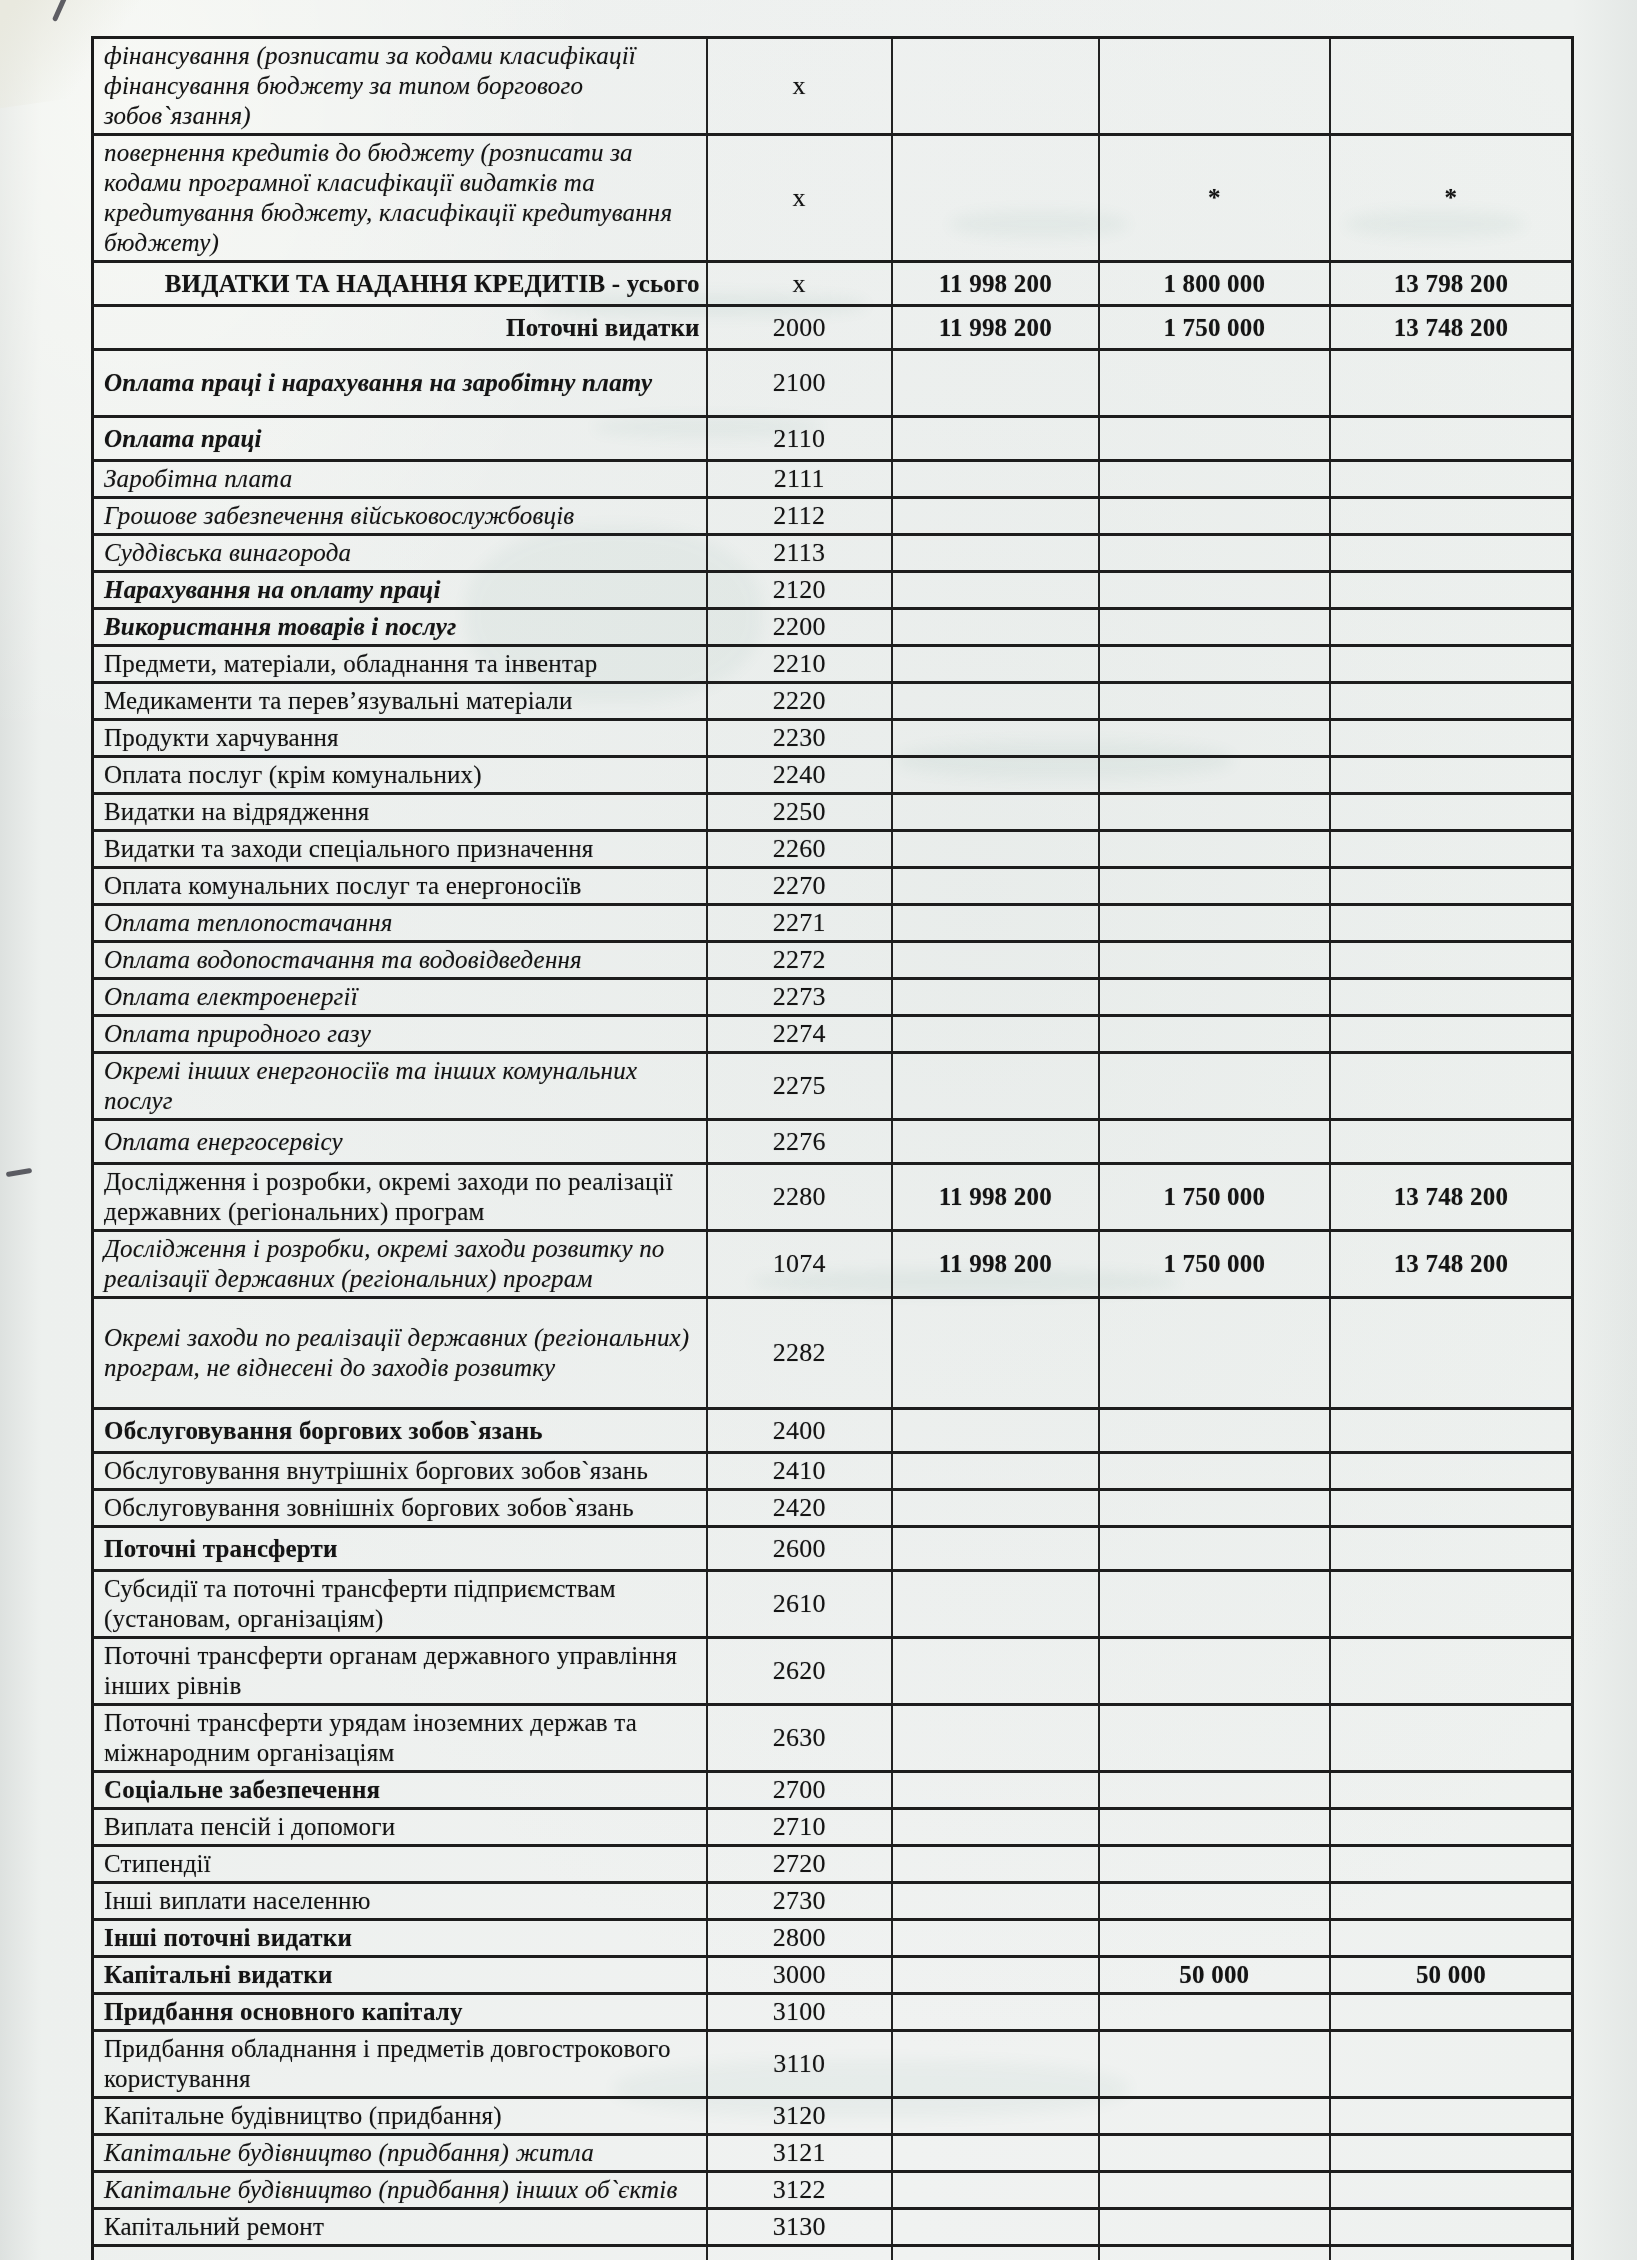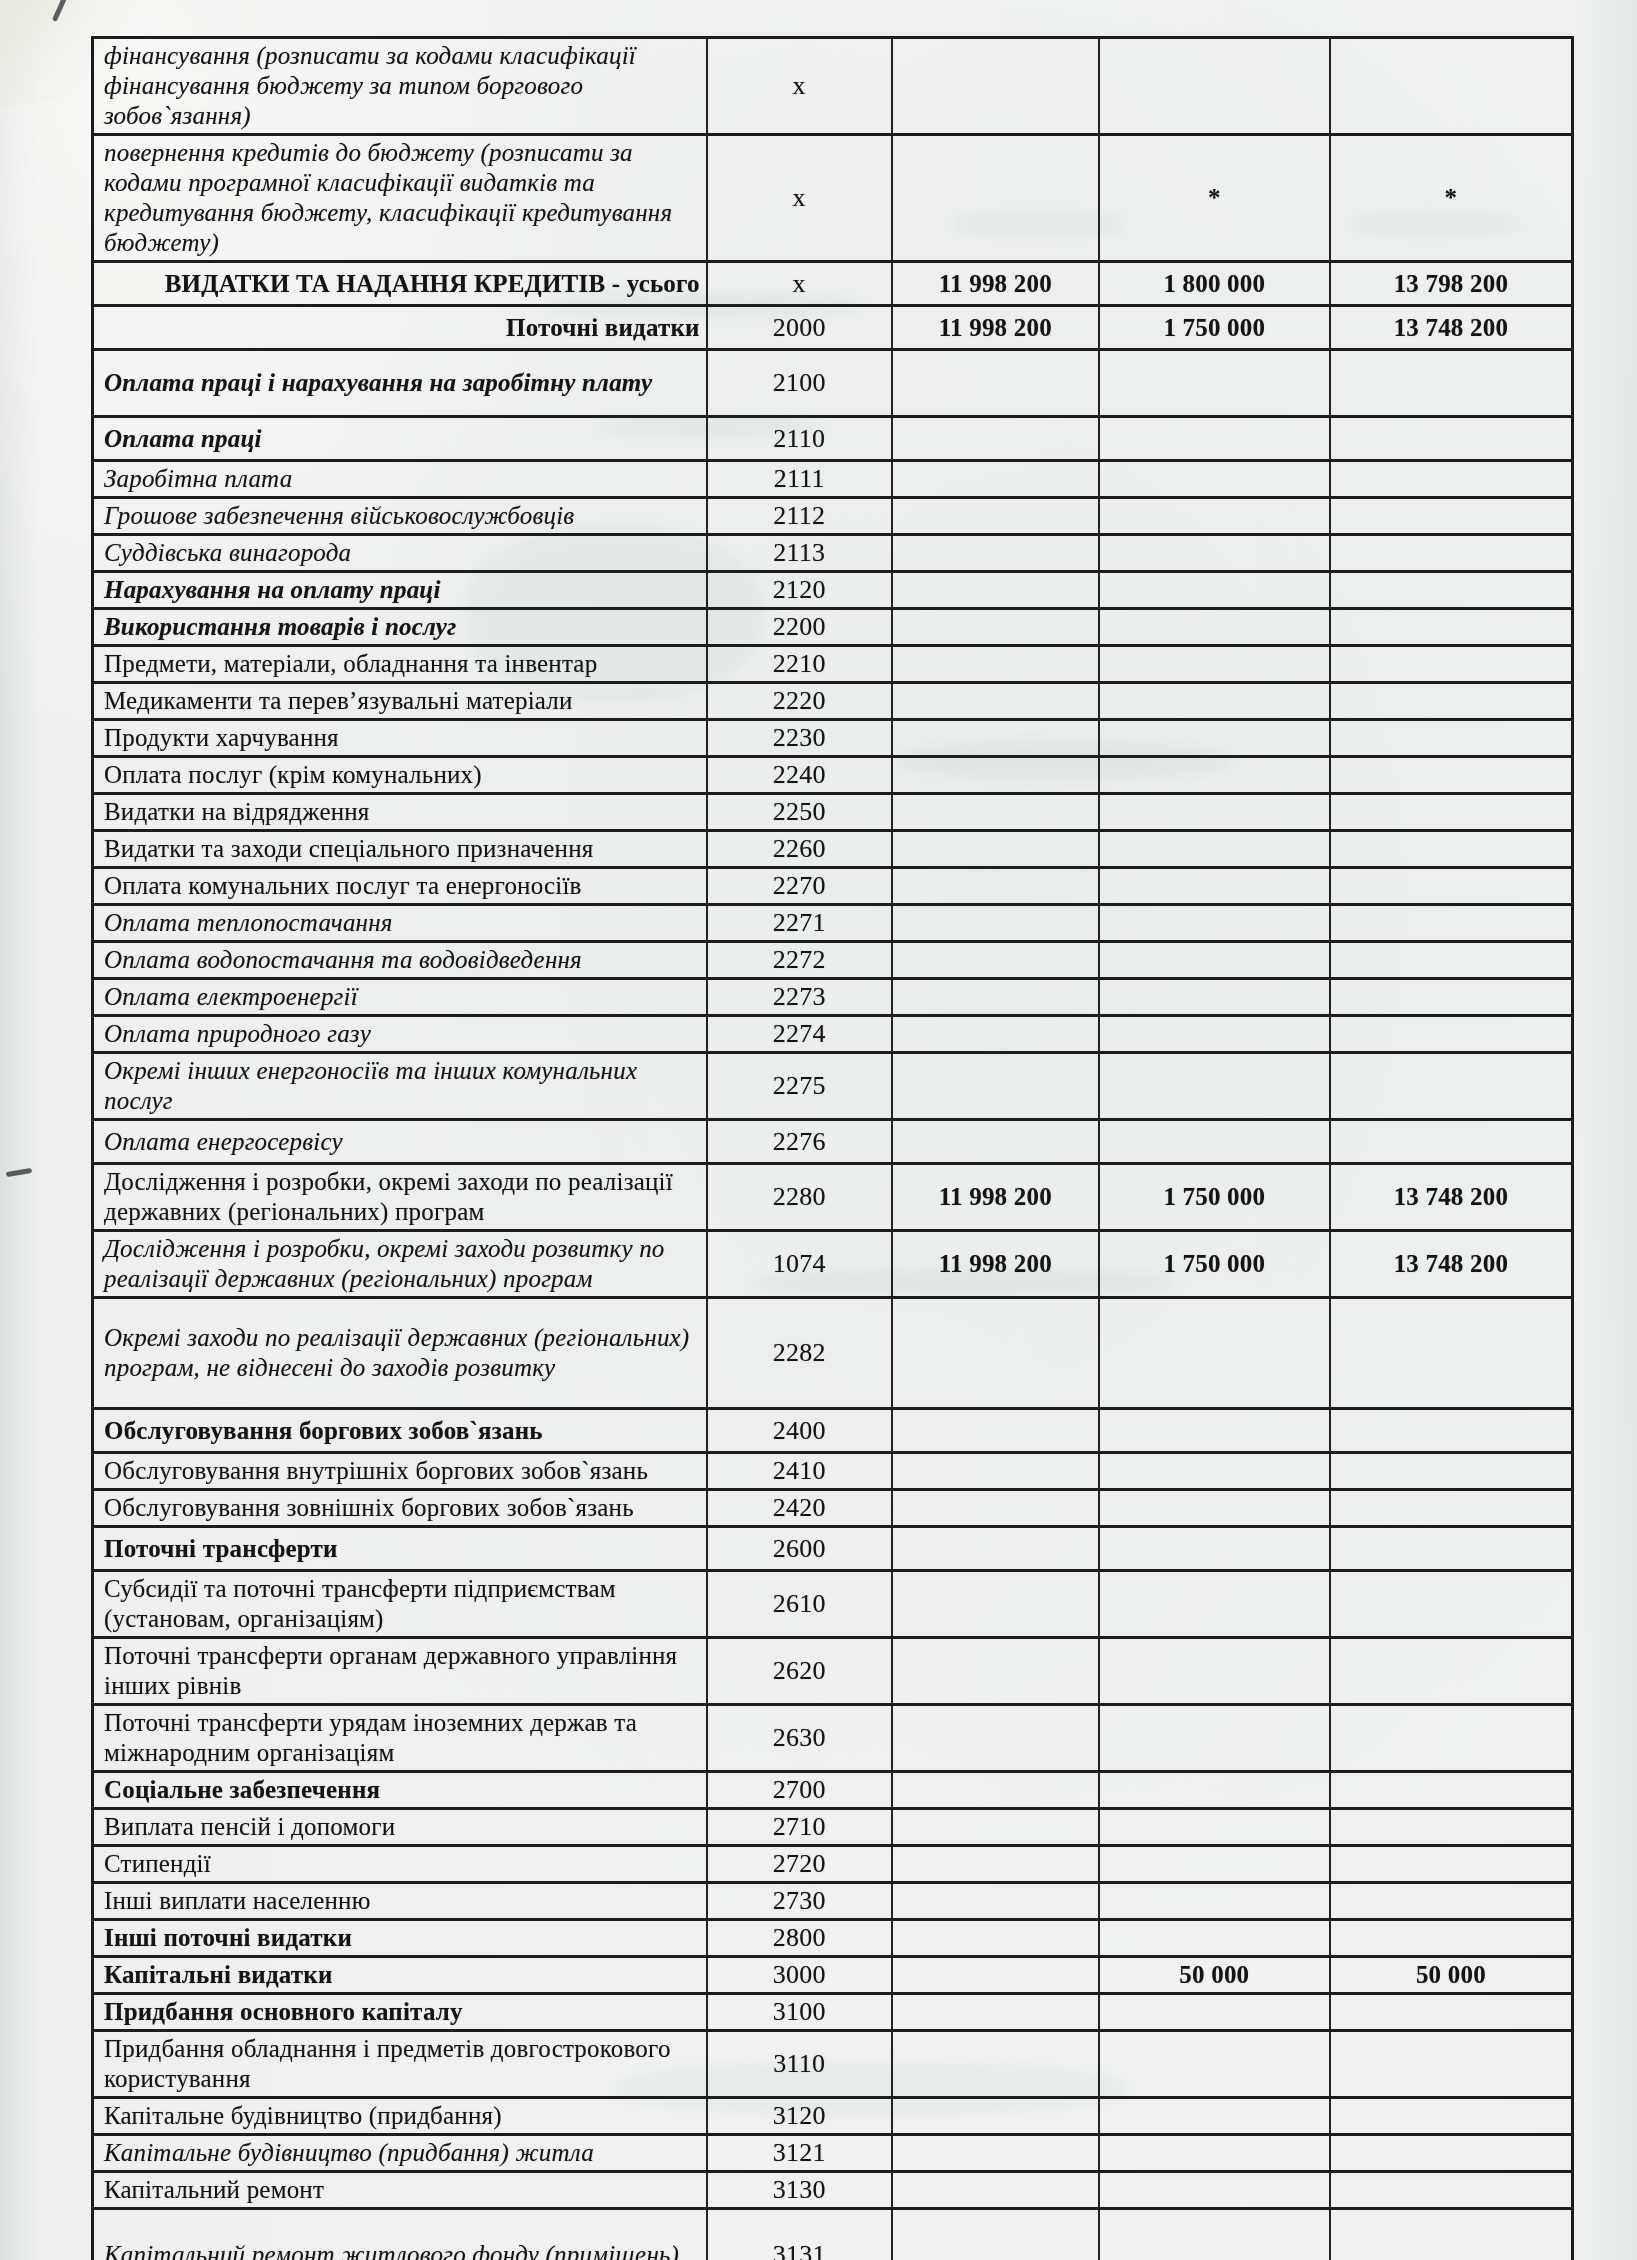--- a/index.html
+++ b/index.html
@@ -418,20 +418,27 @@
           <td class="c-special"></td>
           <td class="c-total"></td>
         </tr>
         <tr class="sz-xs style-italic">
           <td class="c-name">Капітальне будівництво (придбання) житла</td>
           <td class="c-code">3121</td>
           <td class="c-general"></td>
           <td class="c-special"></td>
           <td class="c-total"></td>
         </tr>
+        <tr class="sz-xs style-italic">
+          <td class="c-name">Капітальне будівництво (придбання) інших об`єктів</td>
+          <td class="c-code">3122</td>
+          <td class="c-general"></td>
+          <td class="c-special"></td>
+          <td class="c-total"></td>
+        </tr>
         <tr class="sz-sm style-regular">
           <td class="c-name">Капітальний ремонт</td>
           <td class="c-code">3130</td>
           <td class="c-general"></td>
           <td class="c-special"></td>
           <td class="c-total"></td>
         </tr>
         <tr class="sz-x2 style-italic">
           <td class="c-name">Капітальний ремонт житлового фонду (приміщень)</td>
           <td class="c-code">3131</td>

